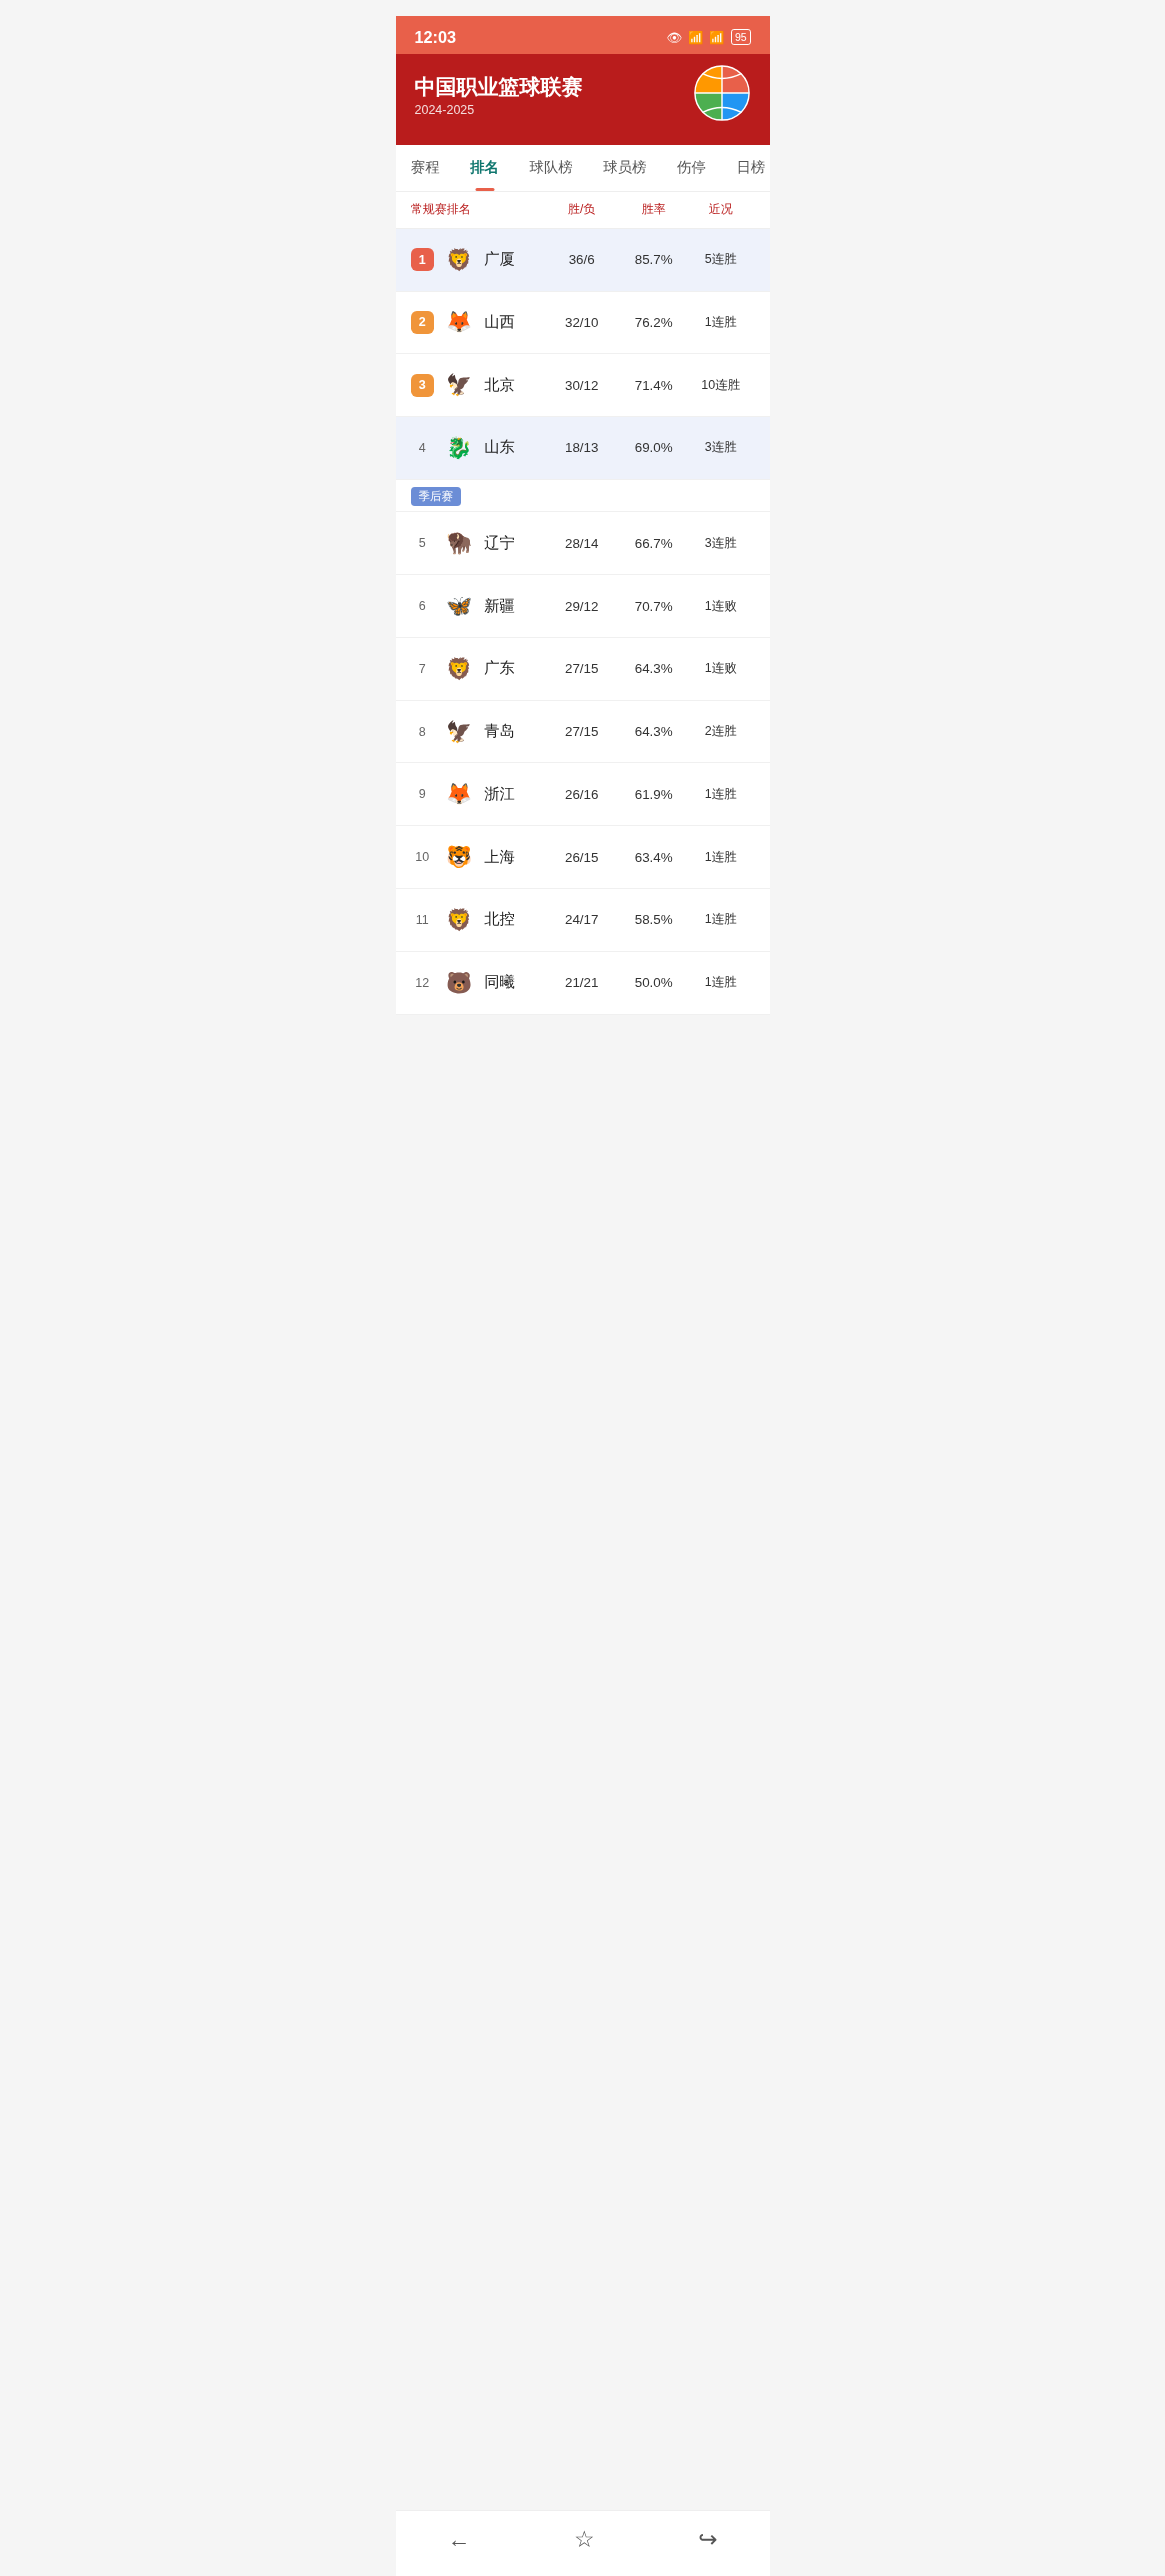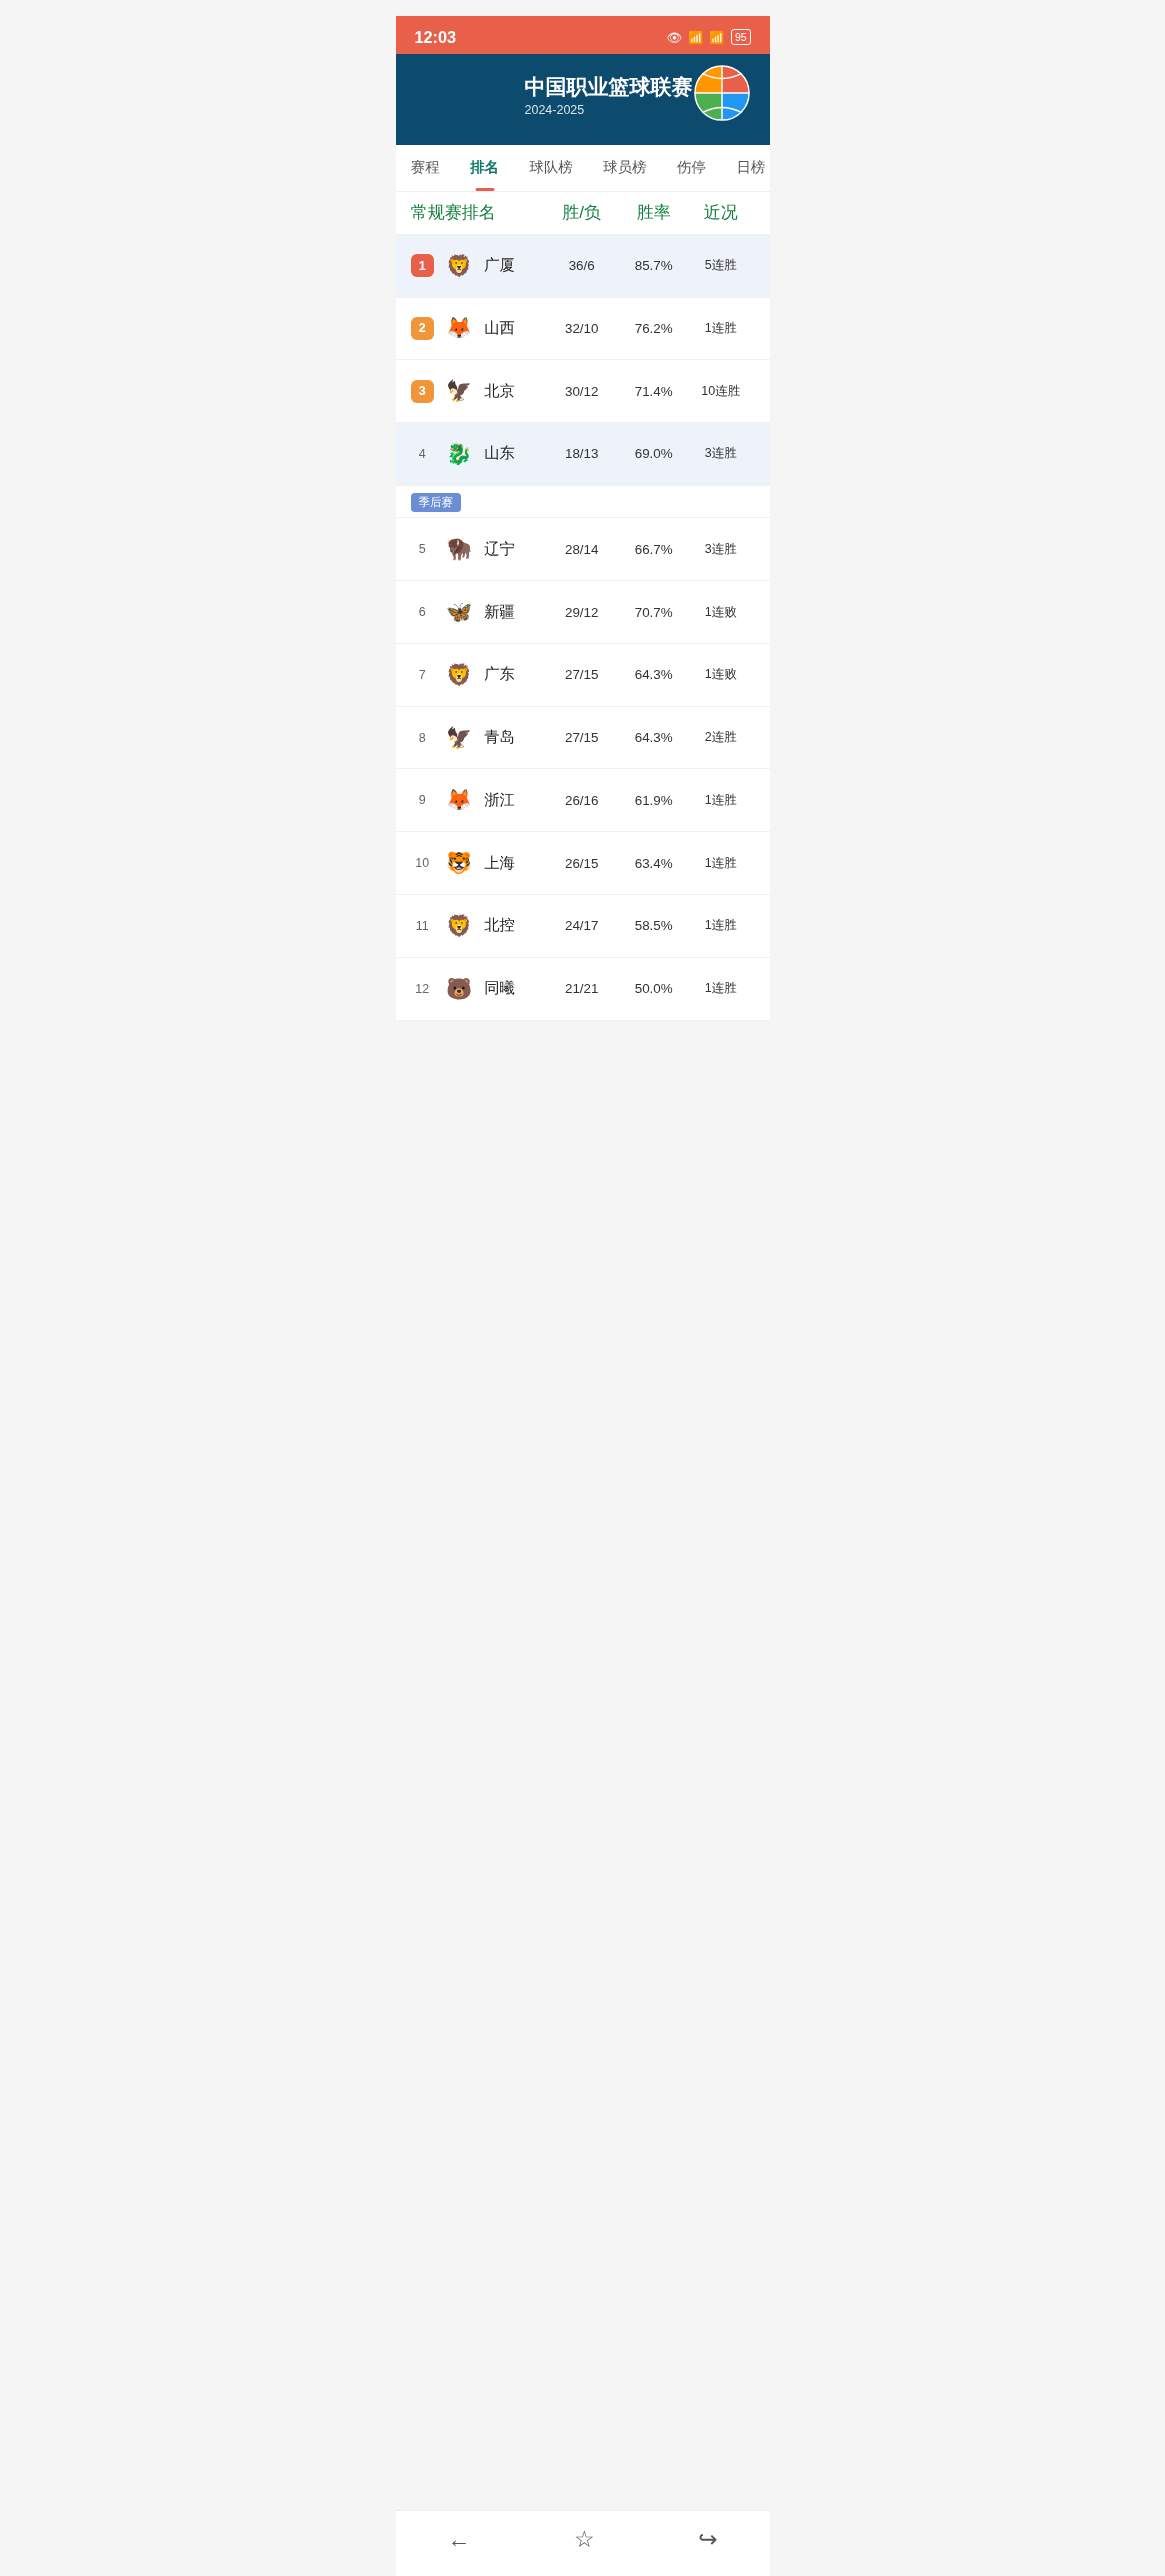--- a/index.html
+++ b/index.html
@@ -36,24 +36,24 @@
     .battery-icon {
       border: 1.4px solid white;
       border-radius: 2.9px;
       padding: 1px 2.9px;
       font-size: 10.5px;
       position: relative;
     }
 
     
     .header {
-      background: #0c4a6e;
+      background: #b91c1c;
       padding: 9.6px 19px 19px;
       display: flex;
-      justify-content: flex-end;
+      justify-content: space-between;
       align-items: center;
     }
     .header-text .title {
       color: white;
       font-size: 21px;
       font-weight: 700;
     }
     .header-text .subtitle {
       color: rgba(255,255,255,0.85);
       font-size: 12.5px;
@@ -90,22 +90,22 @@
       height: 2.4px;
       background: #e8604a;
       border-radius: 1.9px;
     }
 
     
     .table-header {
       background: white;
       display: flex;
       padding: 9.6px 15.3px;
-      font-size: 17px;
-      color: #15803d;
+      font-size: 12px;
+      color: #b91c1c;
       border-bottom: 1px solid #eee;
     }
     .col-rank-name {
       flex: 1;
     }
     .col-record { width: 77px; text-align: center; }
     .col-pct { width: 67px; text-align: center; }
     .col-streak { width: 67px; text-align: center; }
 
     

